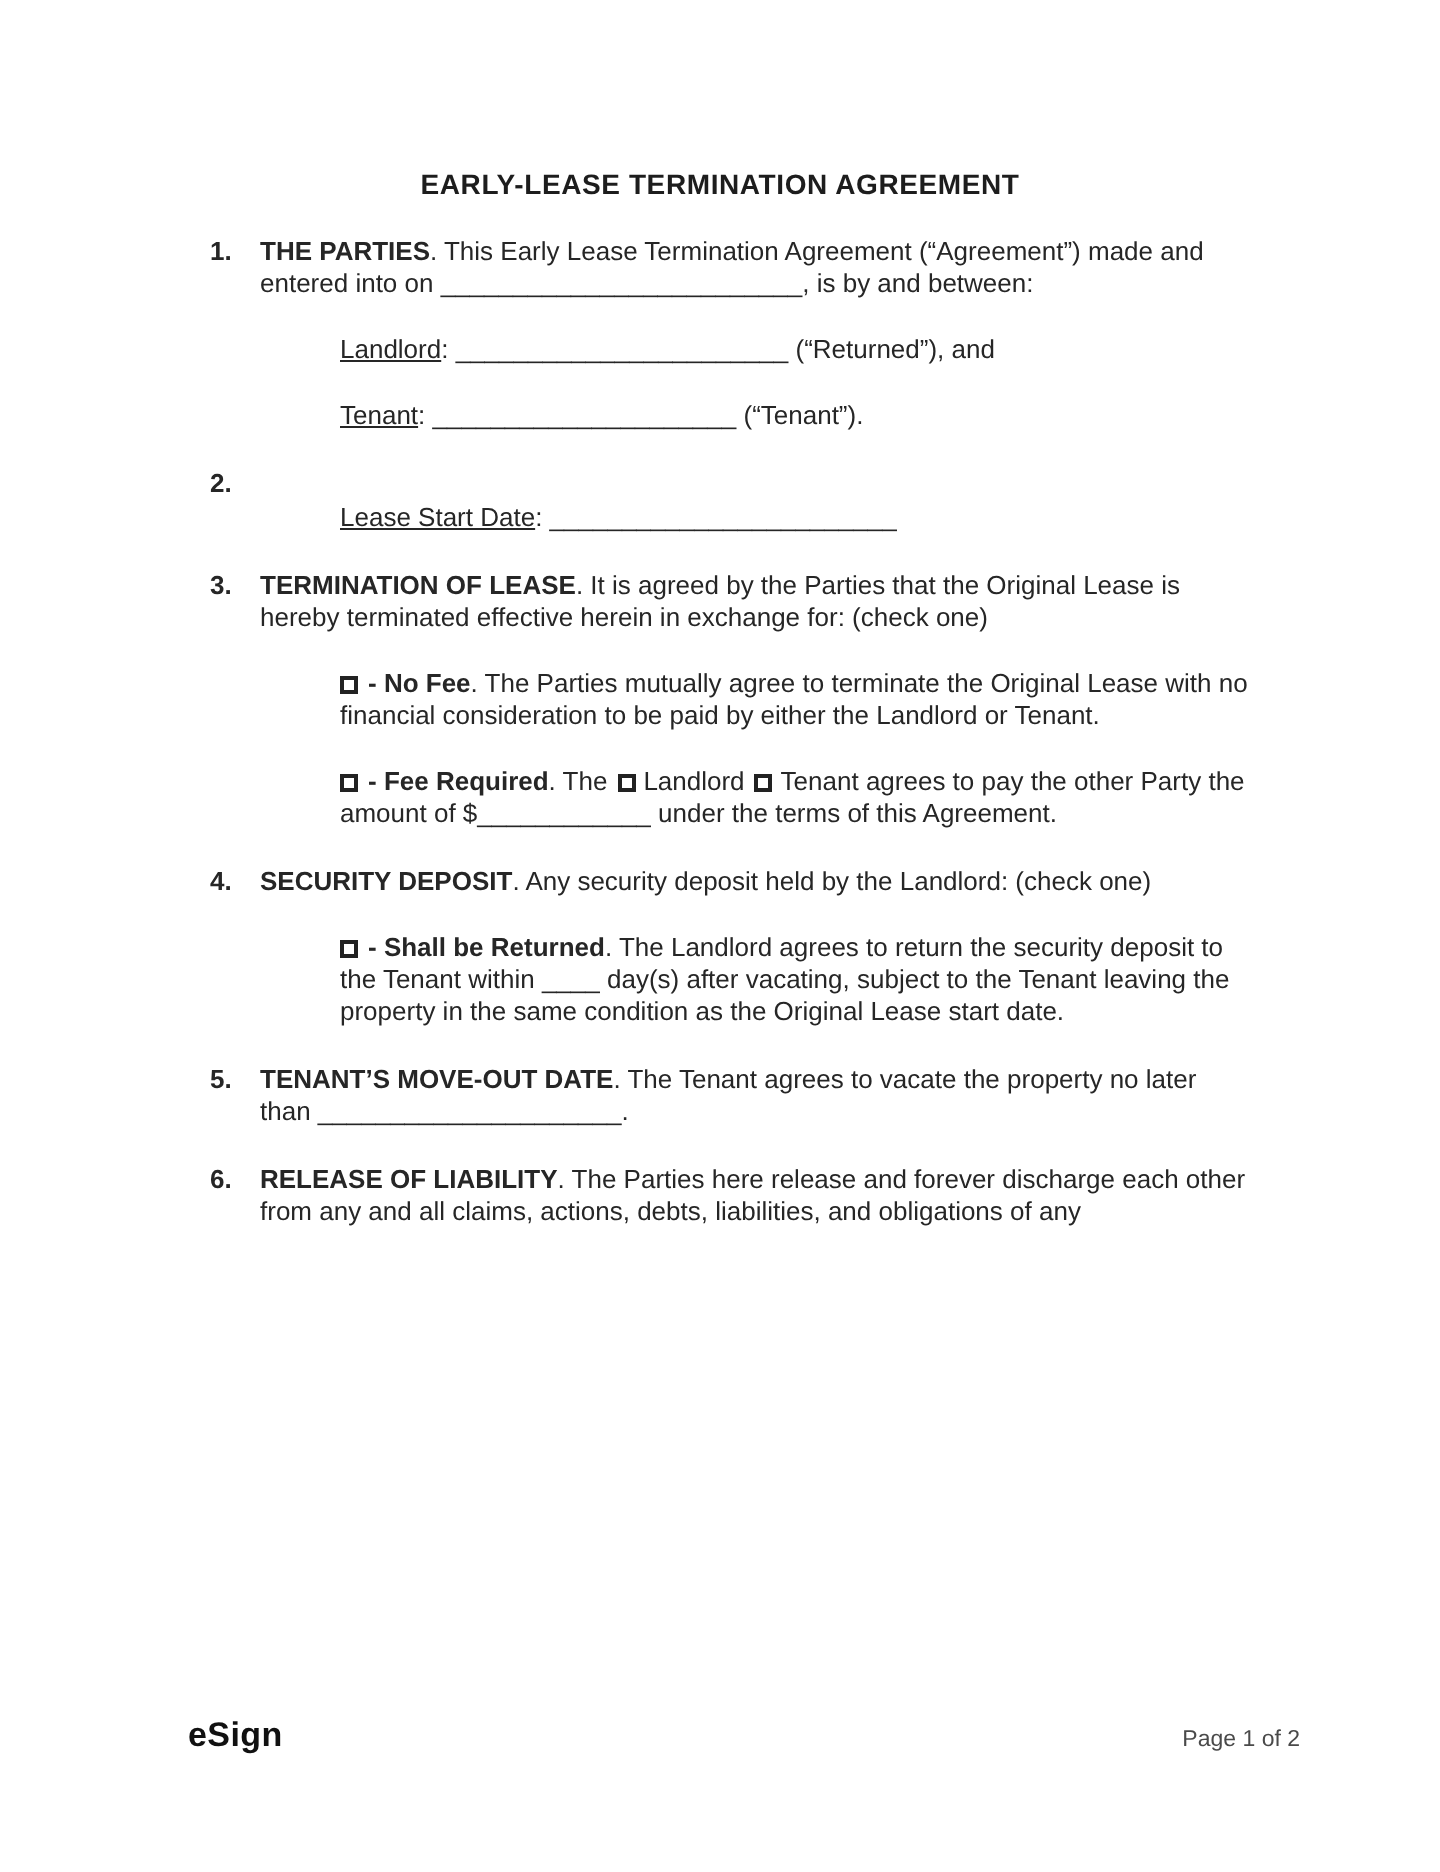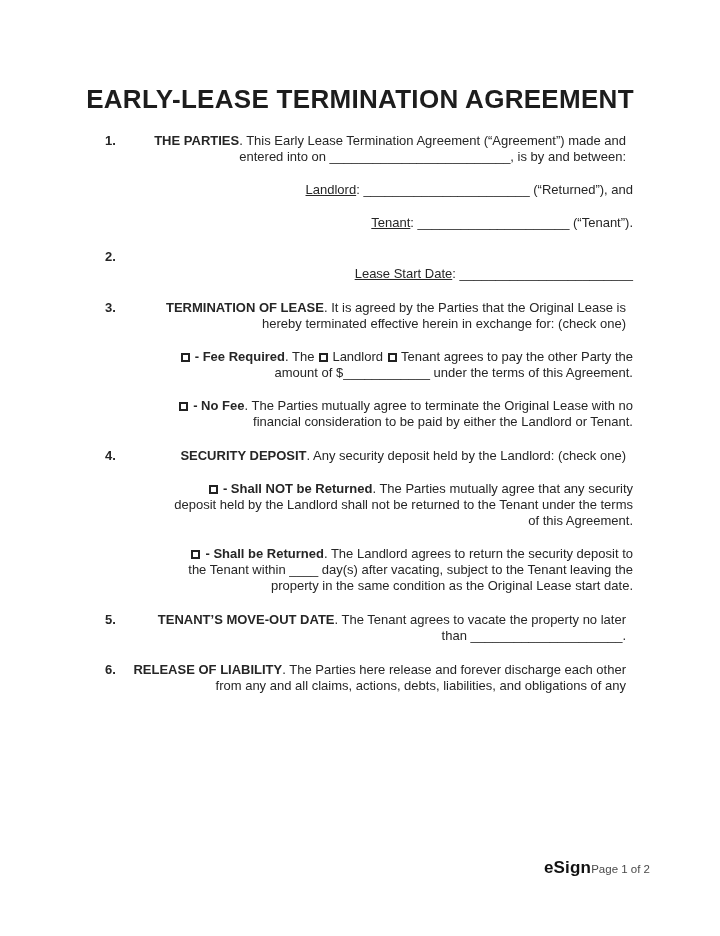--- a/index.html
+++ b/index.html
@@ -7,40 +7,40 @@
   body {
     background:#ffffff;
     font-family:"Liberation Sans", sans-serif;
     color:#262626;
     position:relative;
     overflow:hidden;
   }
   .page { position:absolute; inset:0; background:#fff; }
 
   .title {
-    font-size:26px;
+    font-size:14px;
     font-weight:bold;
     text-align:center;
     margin-top:84px;
     letter-spacing:0.3px;
     color:#1d1d1d;
   }
 
   .content {
     margin-left:105px;
     width:521px;
     font-size:13px;
     line-height:16px;
   }
 
   .item { display:flex; margin-top:18px; }
   .item .num { width:25px; flex:none; font-weight:bold; }
   .item .body { flex:1; min-width:0; }
 
-  .para { margin:0;text-align:right; }
+  .para { margin:0; }
   .sub { margin-left:40px; margin-top:17px; width:463px; }
   .note { margin-top:13px; }
   .note2 { margin-top:15px; }
   b, .bold { font-weight:bold; }
   .ul { text-decoration:underline; }
   .blank { letter-spacing:0; white-space:nowrap; }
   .blank-long { white-space:normal; }
 
   .cb {
     display:inline-block;
@@ -53,21 +53,21 @@
   .cb-inline { margin-left:5px; margin-right:4px; }
 
   .fieldlines div { margin:0; }
 
   .footer {
     position:absolute;
     top:858px;
     left:94px;
     right:70px;
     display:flex;
-    justify-content:flex-end;
+    justify-content:space-between;
     align-items:baseline;
   }
   .brand { font-size:17px; font-weight:bold; color:#111; letter-spacing:0.2px; }
   .pagenum { font-size:11.5px; color:#4a4a4a; }
 </style>
 </head>
 <body>
 
 <div class="page">
 
@@ -90,30 +90,29 @@
         <div class="para sub fieldlines">
           <div><span class="ul">Lease Start Date</span><span>: </span><span class="blank">________________________</span></div>
         </div>
       </div>
     </div>
 
     <div class="item">
       <span class="num">3.</span>
       <div class="body">
         <p class="para"><b>TERMINATION OF LEASE</b><span>. It is agreed by the Parties that the Original Lease is hereby terminated effective herein in exchange for: (check one)</span></p>
+        <p class="para sub"><span class="cb"></span><b>- No Fee</b><span>. The Parties mutually agree to terminate the Original Lease with no financial consideration to be paid by either the Landlord or Tenant.</span></p>
         <p class="para sub"><span class="cb"></span><b>- Fee Required</b><span>. The</span><span class="cb cb-inline"></span><span>Landlord</span><span class="cb cb-inline"></span><span>Tenant agrees to pay the other Party the amount of $</span><span class="blank">____________</span><span> under the terms of this Agreement.</span></p>
-        <p class="para sub"><span class="cb"></span><b>- No Fee</b><span>. The Parties mutually agree to terminate the Original Lease with no financial consideration to be paid by either the Landlord or Tenant.</span></p>
       </div>
     </div>
 
     <div class="item">
       <span class="num">4.</span>
       <div class="body">
         <p class="para"><b>SECURITY DEPOSIT</b><span>. Any security deposit held by the Landlord: (check one)</span></p>
-        <p class="para sub"><span class="cb"></span><b>- Shall NOT be Returned</b><span>. The Parties mutually agree that any security deposit held by the Landlord shall not be returned to the Tenant under the terms of this Agreement.</span></p>
         <p class="para sub"><span class="cb"></span><b>- Shall be Returned</b><span>. The Landlord agrees to return the security deposit to the Tenant within </span><span class="blank">____</span><span> day(s) after vacating, subject to the Tenant leaving the property in the same condition as the Original Lease start date.</span></p>
       </div>
     </div>
 
     <div class="item">
       <span class="num">5.</span>
       <div class="body">
         <p class="para"><b>TENANT’S MOVE-OUT DATE</b><span>. The Tenant agrees to vacate the property no later than </span><span class="blank">_____________________</span><span>.</span></p>
       </div>
     </div>

